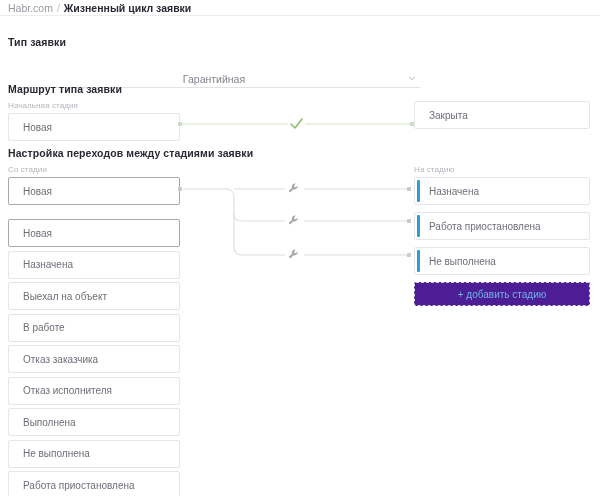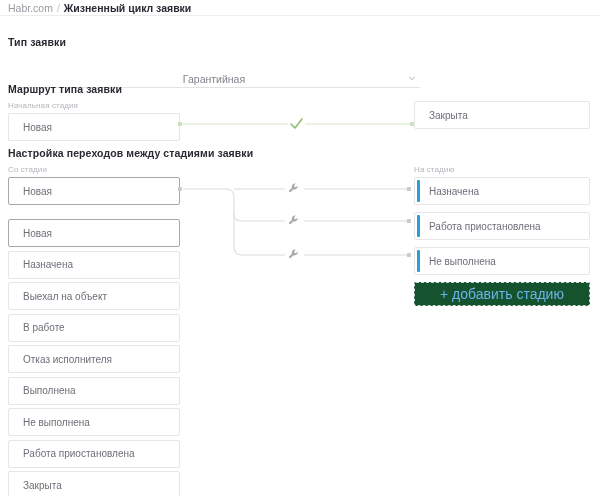--- a/index.html
+++ b/index.html
@@ -94,23 +94,23 @@
   }
 
   .add-stage {
     box-sizing: border-box;
     border: 1px dashed #cfd6dd;
     border-radius: 2px;
     height: 24px;
     display: flex;
     align-items: center;
     justify-content: center;
-    font-size: 14px;
+    font-size: 10px;
     color: #6cb3e8;
-    background: #14532d;
+    background: #4c1d95;
     cursor: pointer;
   }
 
   
   .abs { position: absolute; }
 
   
   svg.conn { position: absolute; overflow: visible; pointer-events: none; }
 
   .nub { fill: #cbcbcf; }
@@ -229,20 +229,23 @@
   <div class="stage-box">
     <span>Назначена</span>
   </div>
   <div class="stage-box">
     <span>Выехал на объект</span>
   </div>
   <div class="stage-box">
     <span>В работе</span>
   </div>
   <div class="stage-box">
+    <span>Отказ заказчика</span>
+  </div>
+  <div class="stage-box">
     <span>Отказ исполнителя</span>
   </div>
   <div class="stage-box">
     <span>Выполнена</span>
   </div>
   <div class="stage-box">
     <span>Не выполнена</span>
   </div>
   <div class="stage-box">
     <span>Работа приостановлена</span>

